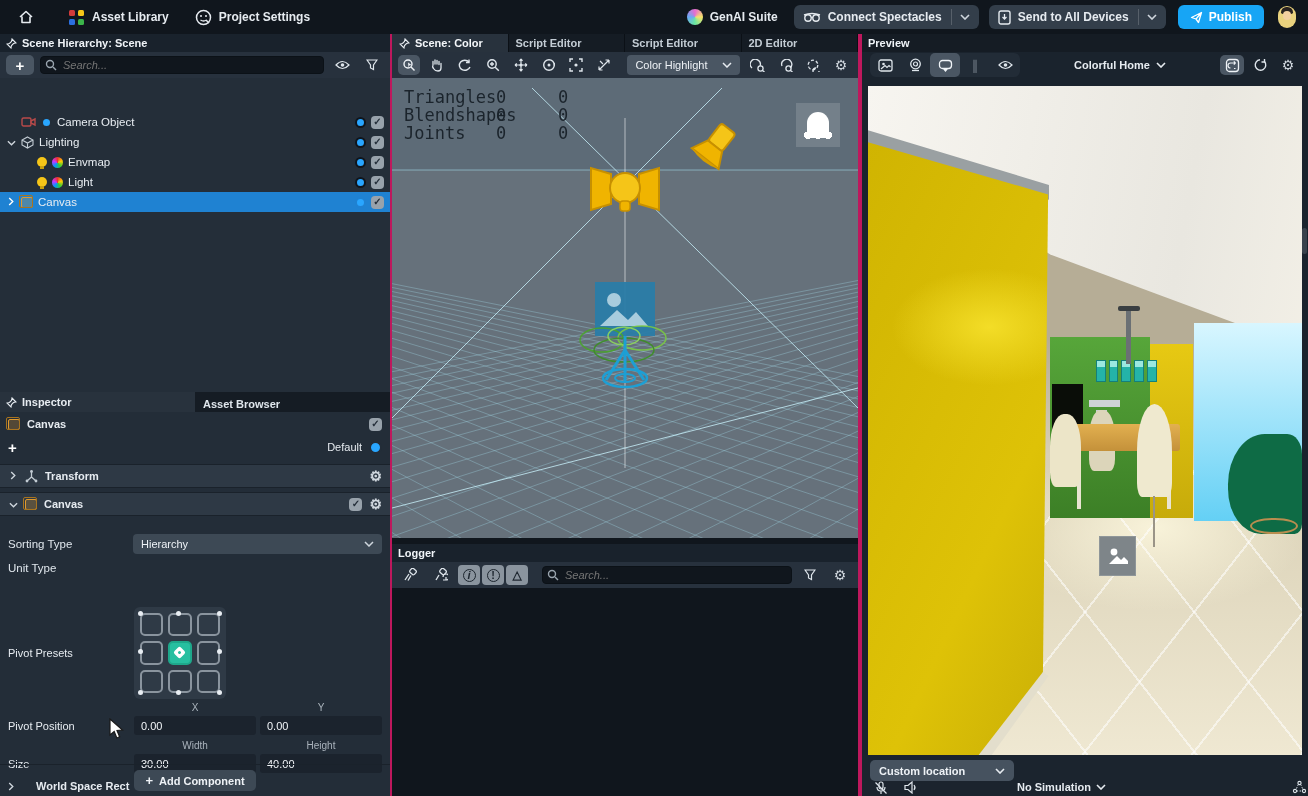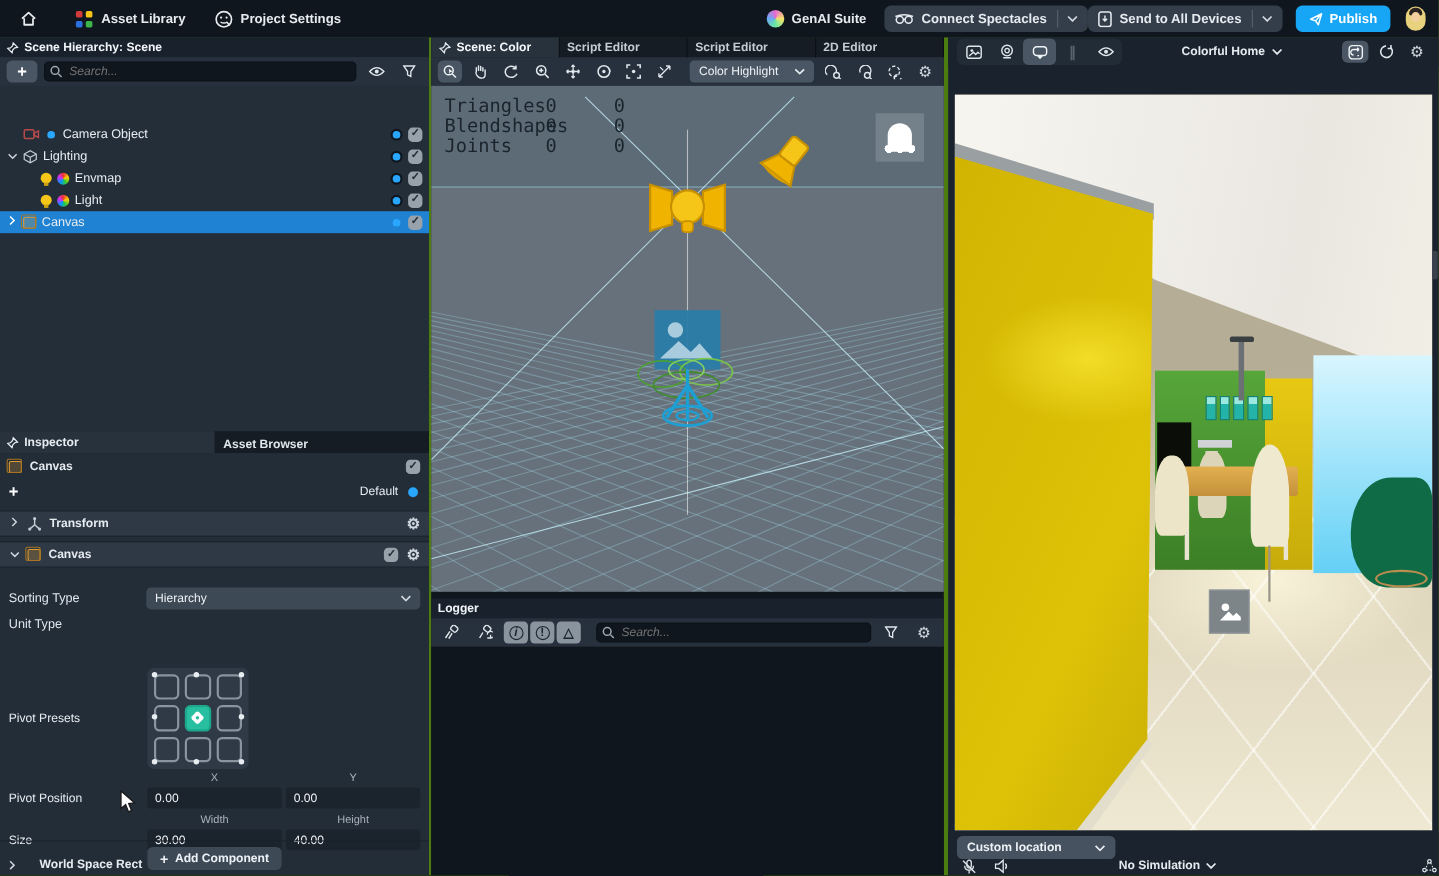--- a/index.html
+++ b/index.html
@@ -1,18 +1,18 @@
 <!DOCTYPE html>
 <html><head>
 <meta charset="utf-8">
 <style>
   * { box-sizing: border-box; margin: 0; padding: 0; }
   html,body { background:#0a0f15; }
   body { font-family:"Liberation Sans", sans-serif; }
-  #app { position:relative; width:1308px; height:796px; background:#4d7c0f; overflow:hidden; color:#e6ebf0; font-size:11px; }
+  #app { position:relative; width:1308px; height:796px; background:#be185d; overflow:hidden; color:#e6ebf0; font-size:11px; }
 
   
   #topbar { position:absolute; left:0; top:0; width:1308px; height:34px; background:#10161d; display:flex; align-items:center; }
   .tb-item { display:flex; align-items:center; gap:7px; color:#e6ebf0; font-size:12px; font-weight:600; cursor:default; }
   .tb-btn { height:24px; background:#333e4a; border-radius:6px; display:flex; align-items:center; gap:7px; padding:0 9px; font-size:12px; font-weight:600; }
   .tb-btn .dd-chev { border-left:1px solid rgba(255,255,255,.18); padding-left:8px; margin-left:2px; height:16px; display:flex; align-items:center; color:#cfd6dd; }
   .publish { height:24px; background:#17a5f5; border-radius:6px; display:flex; align-items:center; gap:6px; padding:0 12px; font-weight:700; font-size:12px; color:#fff; }
   .avatar { width:18px; height:22px; border-radius:9px; background:#e9d27e; position:relative; overflow:hidden; }
   .avatar:before { content:""; position:absolute; left:3px; top:1px; width:12px; height:7px; border-radius:6px 6px 2px 2px; background:#2a2320; }
   .avatar:after { content:""; position:absolute; left:5px; top:5px; width:8px; height:9px; border-radius:4px; background:#f3cfa0; }
@@ -186,21 +186,21 @@
           <circle cx="13" cy="7" r="3.2" fill="none" stroke="#e6ebf0" stroke-width="1.4"></circle>
           <path d="M8.2 7 Q9 6 9.8 7" fill="none" stroke="#e6ebf0" stroke-width="1.2"></path>
         </svg>
       <span>Connect Spectacles</span>
       <span class="dd-chev">
           <svg width="10" height="6" viewBox="0 0 10 6">
             <path d="M1 1 L5 5 L9 1" fill="none" stroke="#cfd6dd" stroke-width="1.6"></path>
           </svg>
         </span>
     </div>
-    <div class="tb-btn" style="">
+    <div class="tb-btn" style="margin-left:10px">
       <svg class="ic" width="13" height="15" viewBox="0 0 13 15">
           <rect x="1" y="1" width="11" height="13" rx="2" fill="none" stroke="#e6ebf0" stroke-width="1.4"></rect>
           <path d="M6.5 4 v5 M4.5 7 l2 2 l2 -2" fill="none" stroke="#e6ebf0" stroke-width="1.3"></path>
         </svg>
       <span>Send to All Devices</span>
       <span class="dd-chev">
           <svg width="10" height="6" viewBox="0 0 10 6">
             <path d="M1 1 L5 5 L9 1" fill="none" stroke="#cfd6dd" stroke-width="1.6"></path>
           </svg>
         </span>
@@ -675,20 +675,23 @@
         </div>
         <div class="iconbtn">
             <span class="gear">⚙</span>
           </div>
       </div>
     </div>
     <div id="log-content"></div>
   </div>
 
   <div id="right">
+    <div class="panel-hdr" style="background:#151c24">
+      <span>Preview</span>
+    </div>
     <div id="pv-toolbar">
       <div class="pv-group">
         <div class="iconbtn">
           <svg class="ic" width="15" height="13" viewBox="0 0 15 13">
               <rect x="1" y="1" width="13" height="11" rx="2" fill="none" stroke="#dfe6ec" stroke-width="1.3"></rect>
               <circle cx="5.5" cy="5" r="1.3" fill="#dfe6ec"></circle>
               <path d="M3 10 L7 6.5 L9 8.5 L11 6.5 L12.5 8" fill="none" stroke="#dfe6ec" stroke-width="1.2"></path>
             </svg>
         </div>
         <div class="iconbtn">

